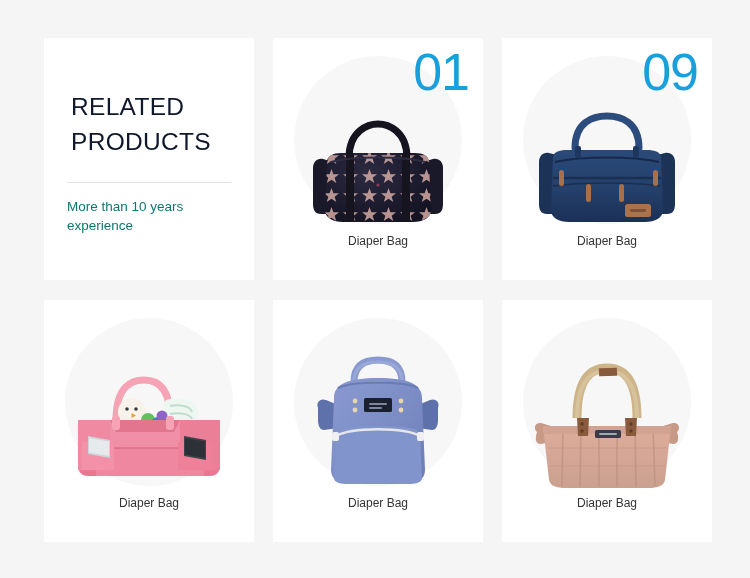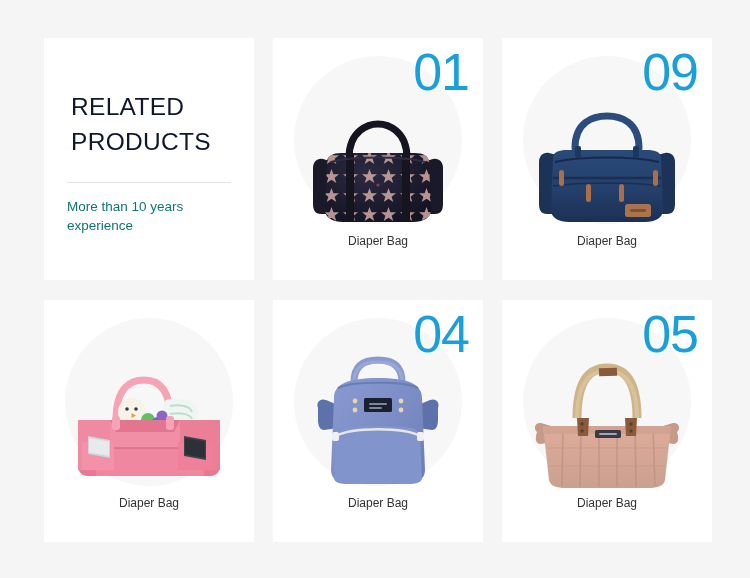--- a/index.html
+++ b/index.html
@@ -246,21 +246,20 @@
 
           <rect x="42" y="54" width="8" height="14" rx="3" fill="#f6a3b6"></rect>
           <rect x="96" y="54" width="8" height="14" rx="3" fill="#f6a3b6"></rect>
         </svg>
       </div>
       <div class="prod-label">Diaper Bag</div>
     </div>
 
     <div class="card product-card">
       <div class="circle-bg"></div>
-      <div class="prod-number">04</div>
       <div class="prod-image">
         <svg width="132" height="140" viewBox="0 0 132 140">
           <defs>
             <linearGradient id="g4" x1="0" y1="0" x2="1" y2="1">
               <stop offset="0%" stop-color="#8a9ad1"></stop>
               <stop offset="55%" stop-color="#7b8cc4"></stop>
               <stop offset="100%" stop-color="#6b7cb4"></stop>
             </linearGradient>
           </defs>
 
@@ -289,21 +288,20 @@
           <rect x="105" y="80" width="7" height="9" rx="2" fill="#f0f0f2"></rect>
 
           <path d="M36 96 L36 126 M96 96 L96 126" stroke="#76 88c0" stroke-width="0"></path>
         </svg>
       </div>
       <div class="prod-label">Diaper Bag</div>
     </div>
 
     <div class="card product-card">
       <div class="circle-bg"></div>
-      <div class="prod-number">05</div>
       <div class="prod-image">
         <svg width="156" height="136" viewBox="0 0 156 136">
           <defs>
             <linearGradient id="g5" x1="0" y1="0" x2="0" y2="1">
               <stop offset="0%" stop-color="#dfac9c"></stop>
               <stop offset="100%" stop-color="#caa08e"></stop>
             </linearGradient>
           </defs>
 
           <path d="M48 62 C48 22 62 12 78 12 C94 12 108 22 108 62" fill="none" stroke="#cdb489" stroke-width="9" stroke-linecap="butt"></path>

